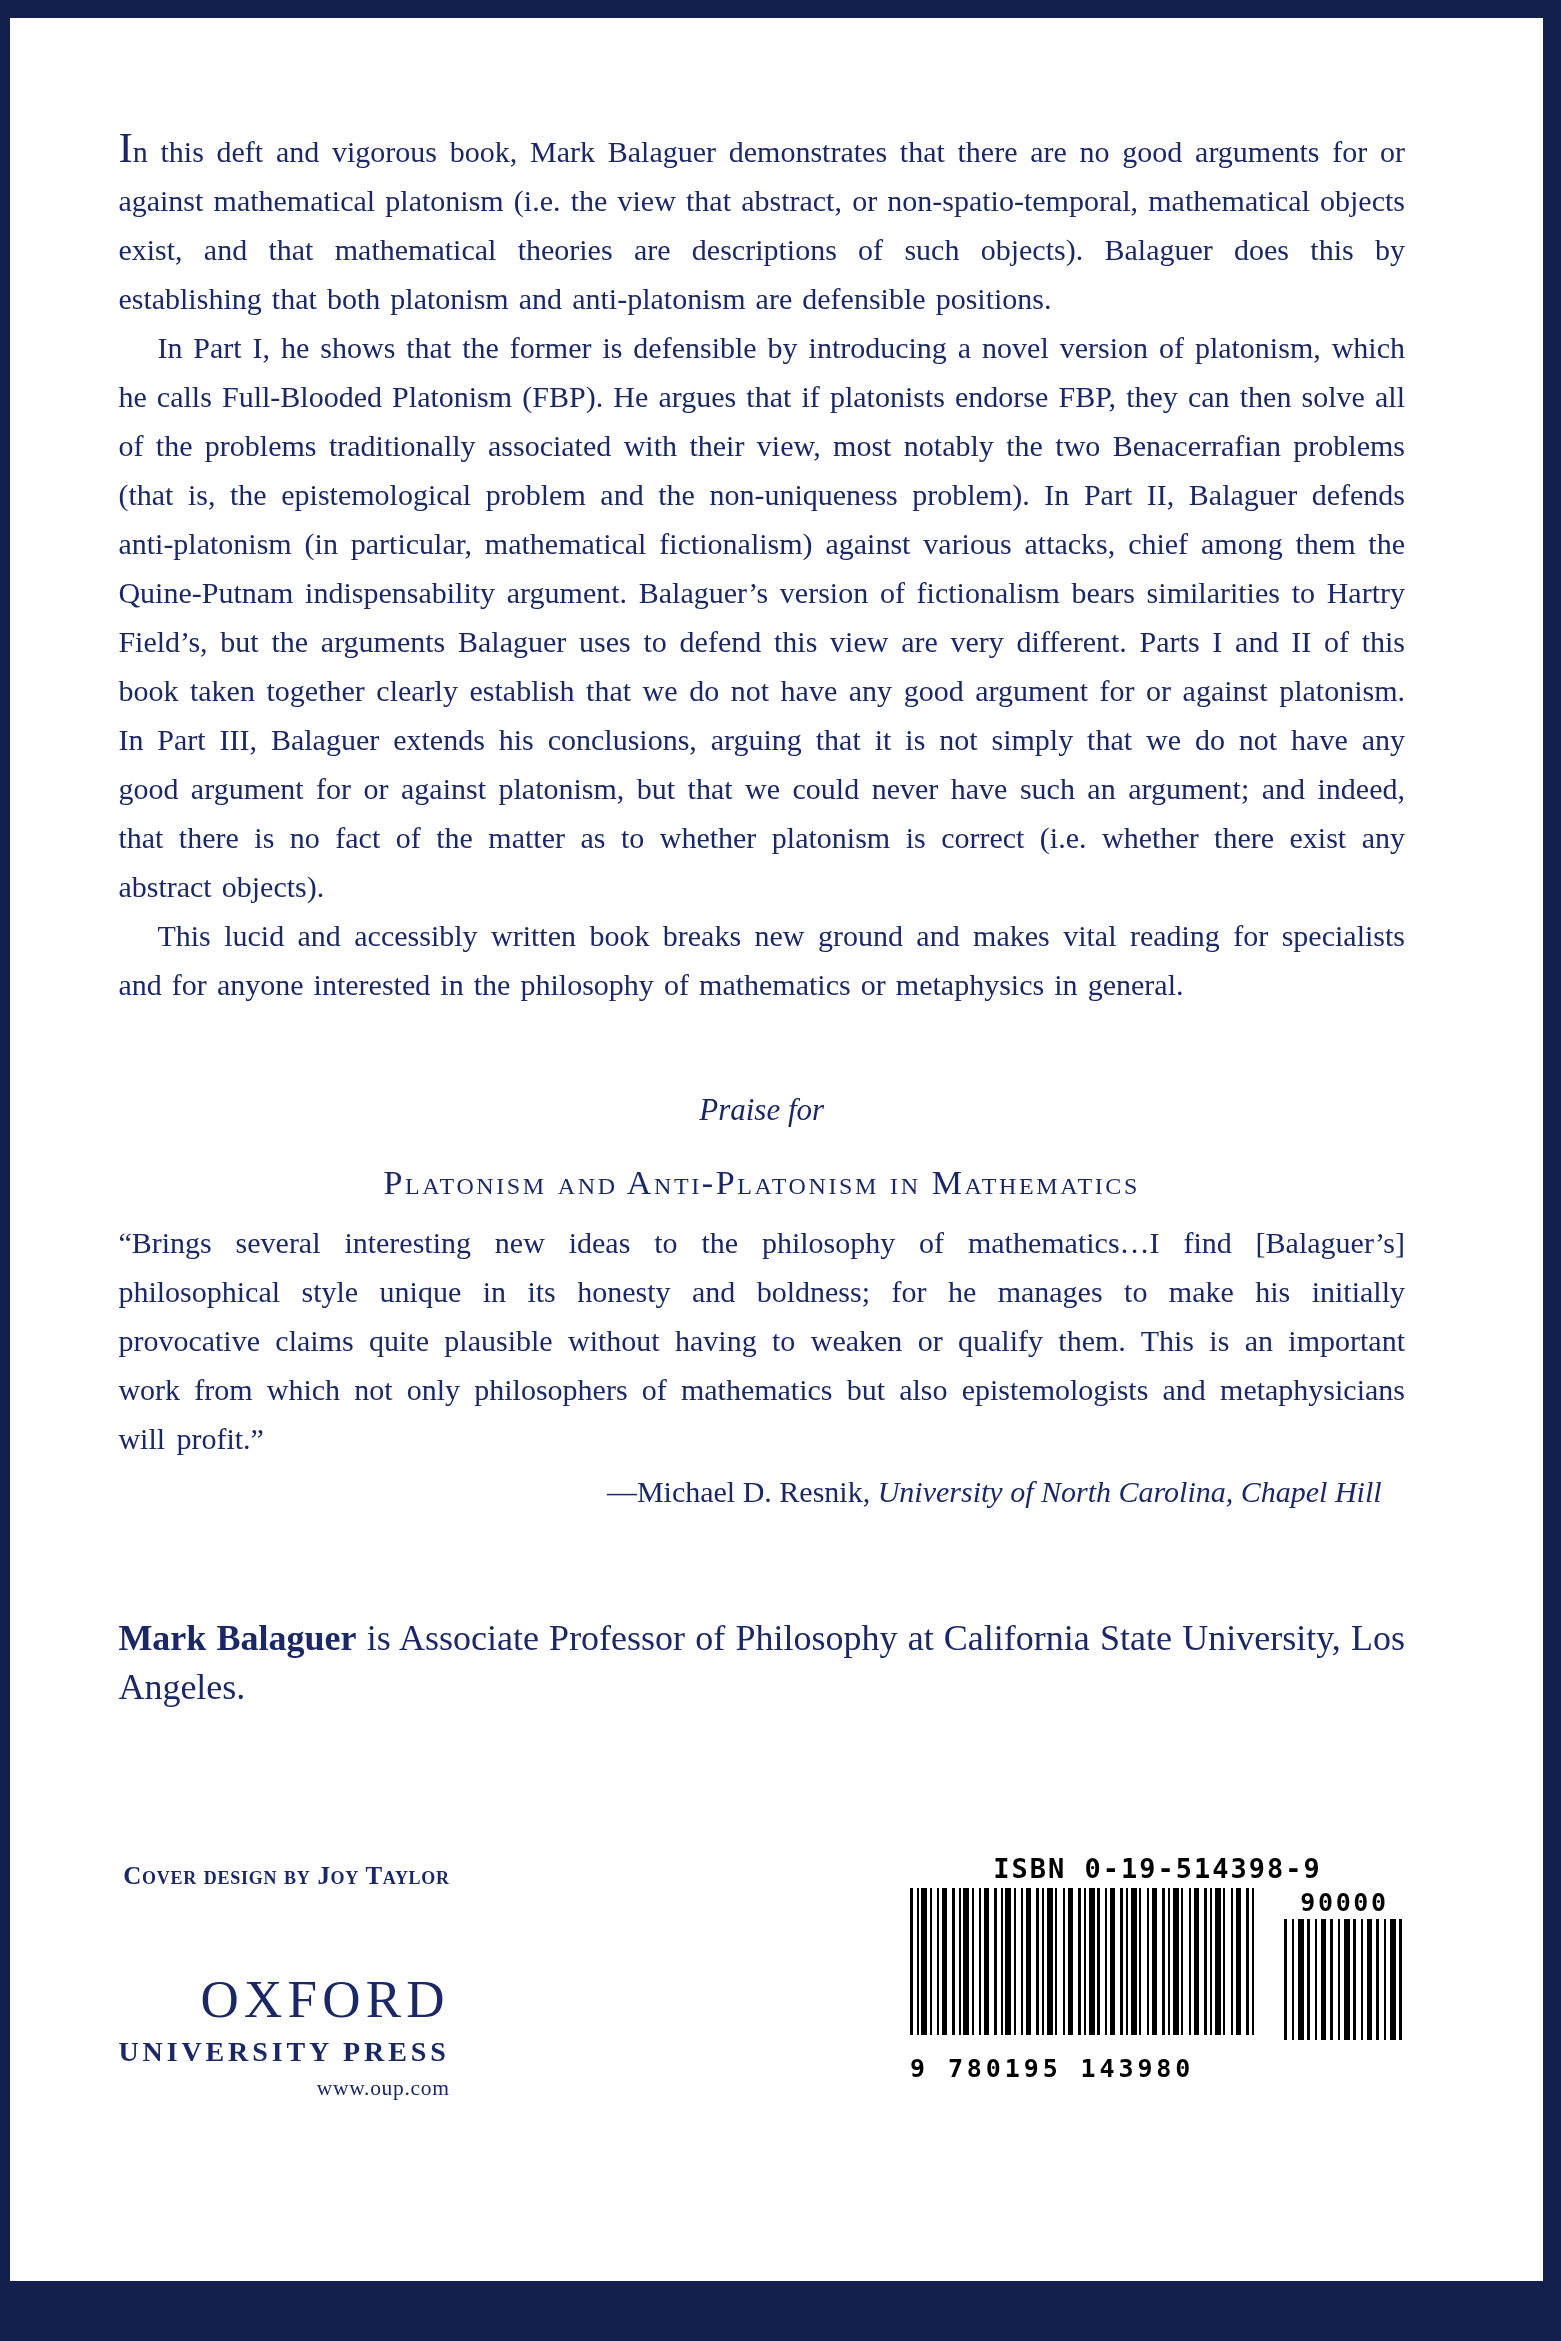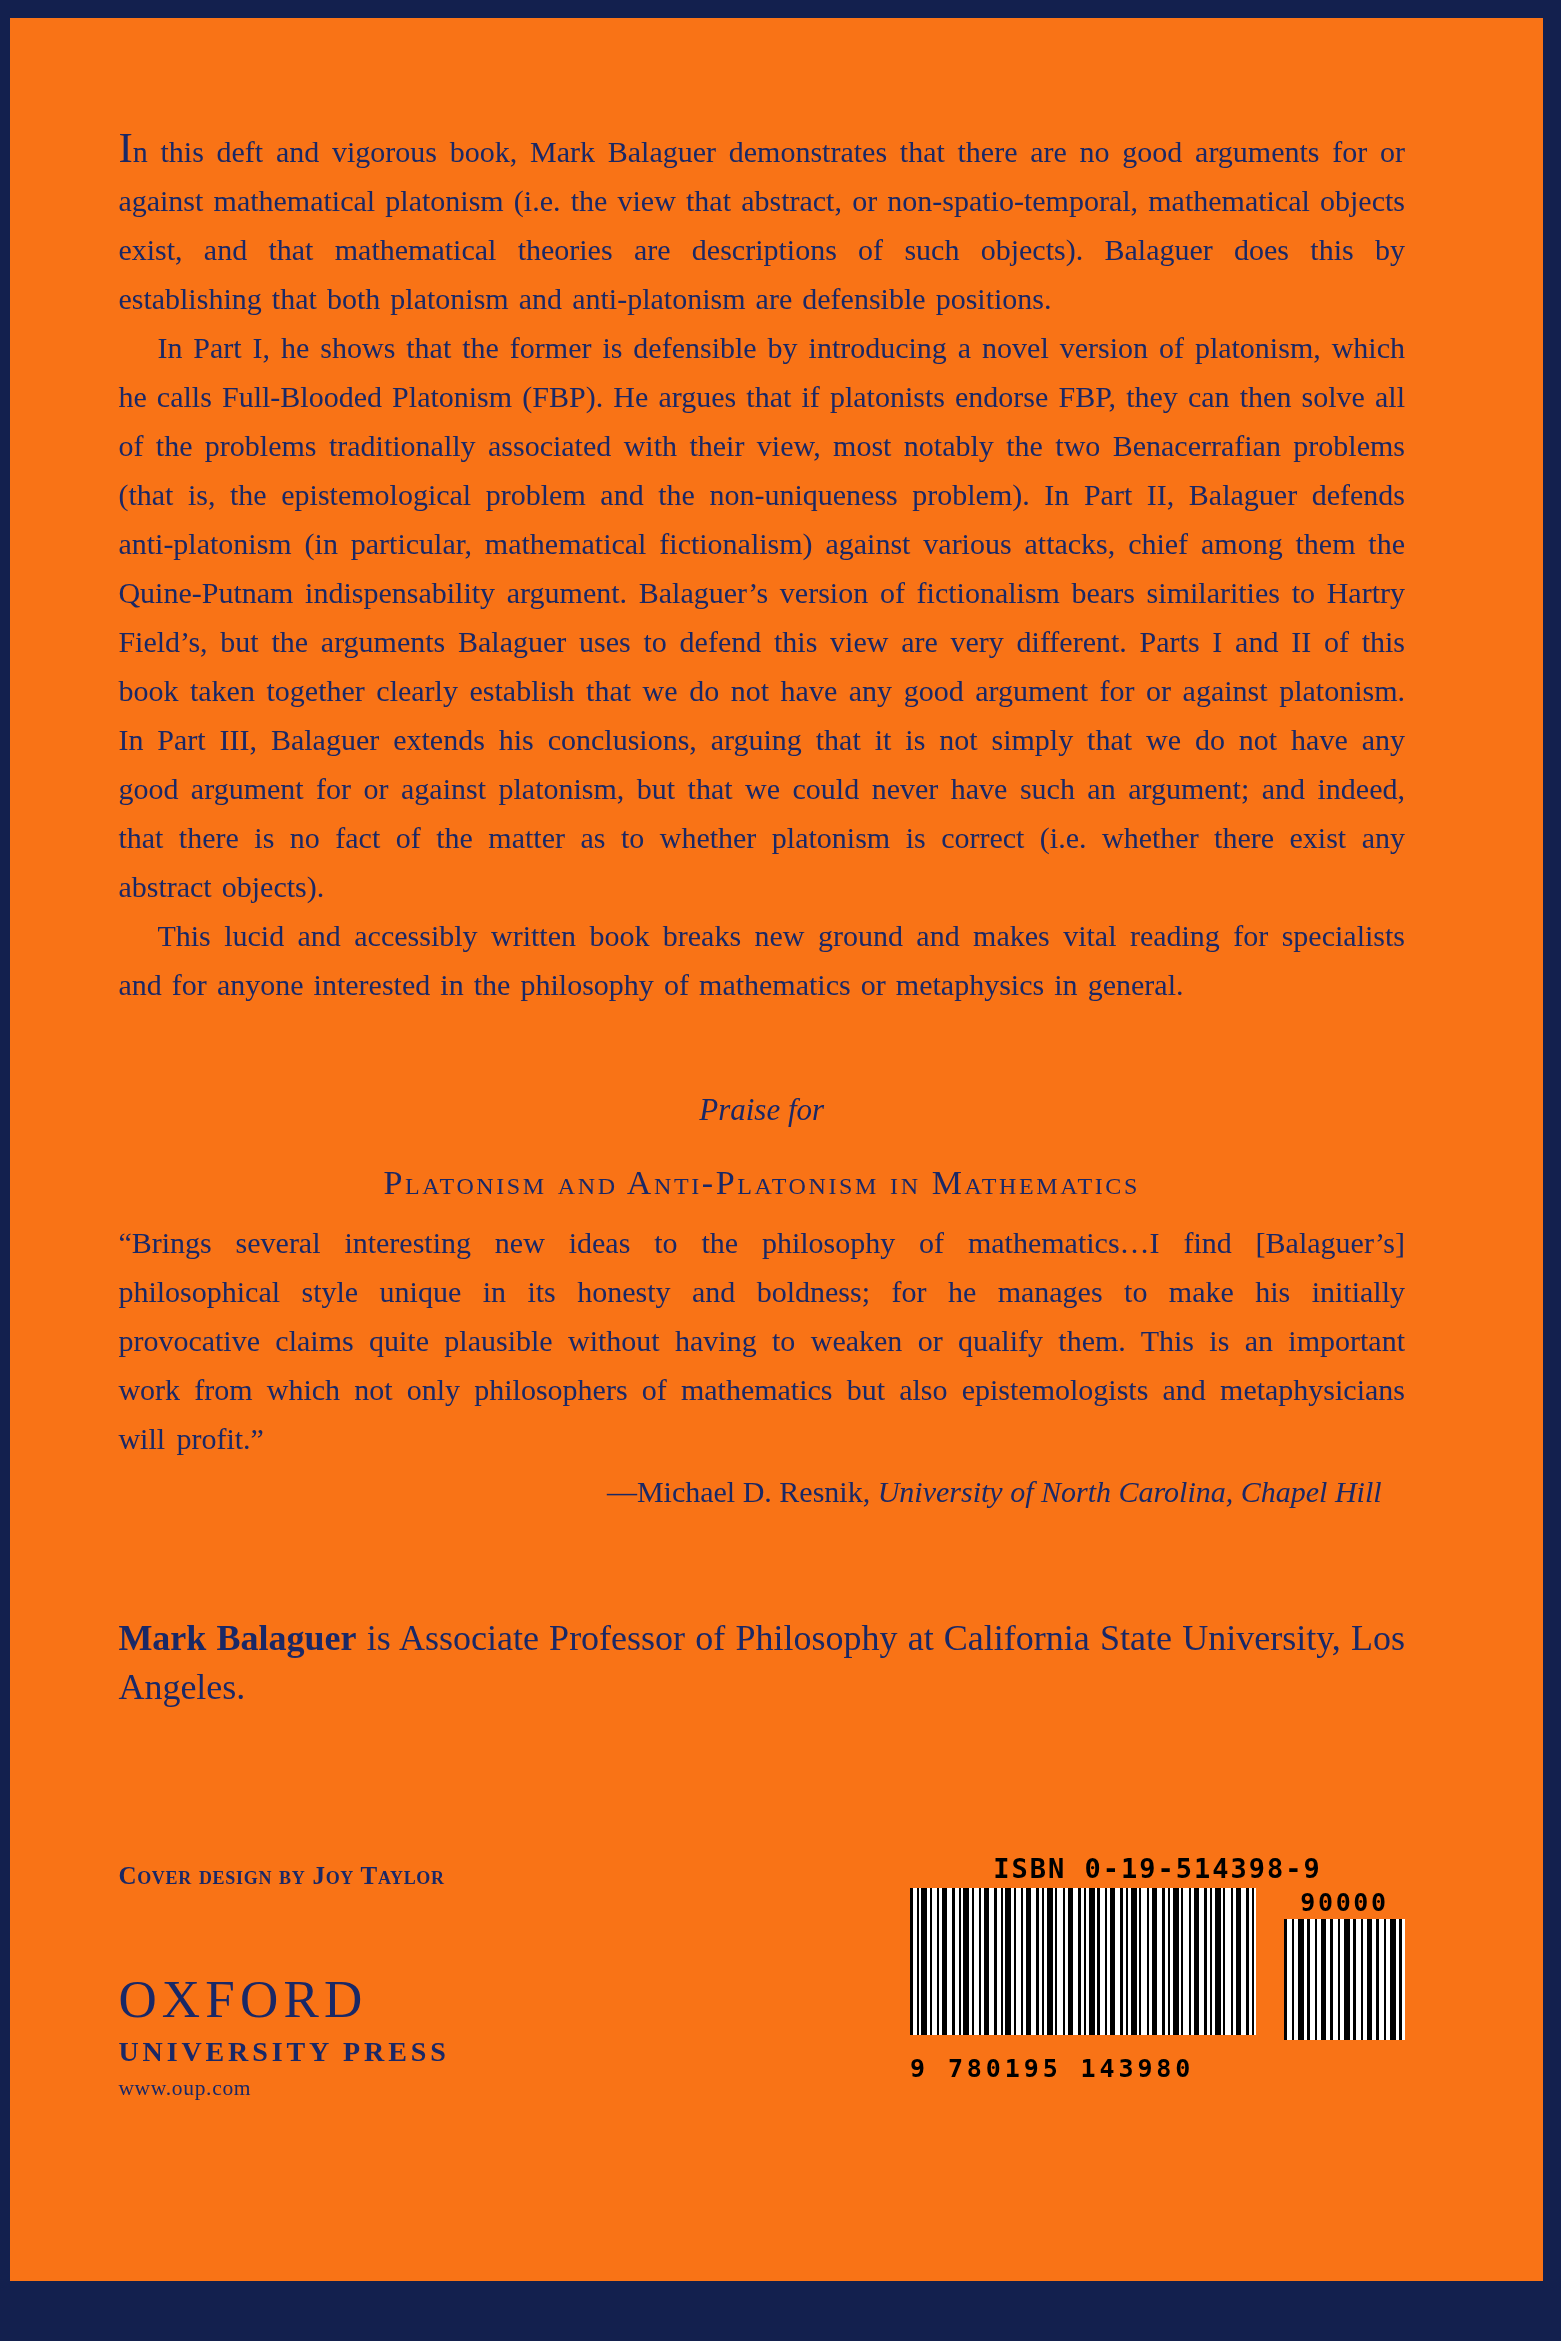--- a/index.html
+++ b/index.html
@@ -9,21 +9,21 @@
     width: 1562px;
     height: 2342px;
     font-family: "Liberation Serif", serif;
   }
   .book-cover {
     position: absolute;
     top: 18px;
     left: 10.4px;
     right: 18px;
     bottom: 60px;
-    background: #f97316;
+    background: #ffffff;
     color: #1a2866;
     overflow: hidden;
   }
   .content {
     padding: 109px 138px 0 108px;
   }
   .body-text p {
     font-size: 30px;
     line-height: 49px;
     text-align: justify;
@@ -69,21 +69,21 @@
     line-height: 49px;
     text-align: justify;
   }
   .author-bio .author-name { font-weight: bold; }
   .bottom-section {
     display: flex;
     justify-content: space-between;
     align-items: flex-start;
     margin-top: 150px;
   }
-  .bottom-left { display: flex; flex-direction: column; }
+  .bottom-left { display: flex; flex-direction: column; text-align: right; }
   .cover-design-credit {
     font-variant: small-caps;
     font-size: 25px;
     letter-spacing: 0.7px;
     font-weight: bold;
   }
   .oxford-block { margin-top: 83px; }
   .oxford-name {
     font-size: 53px;
     letter-spacing: 5.2px;

